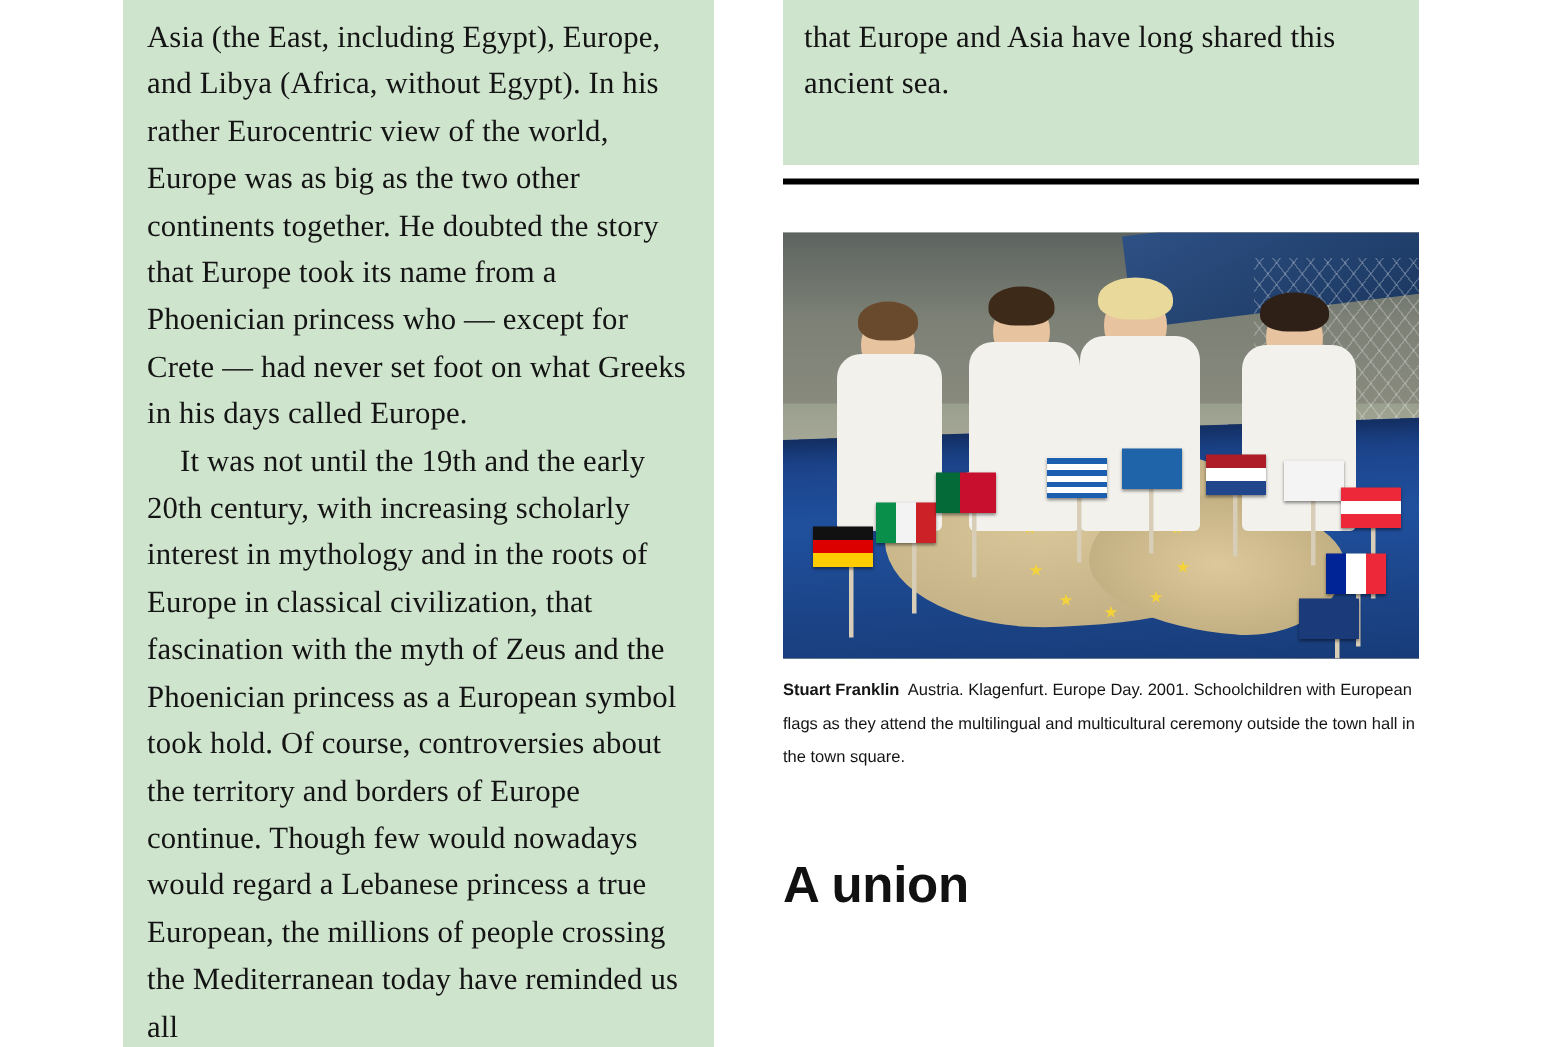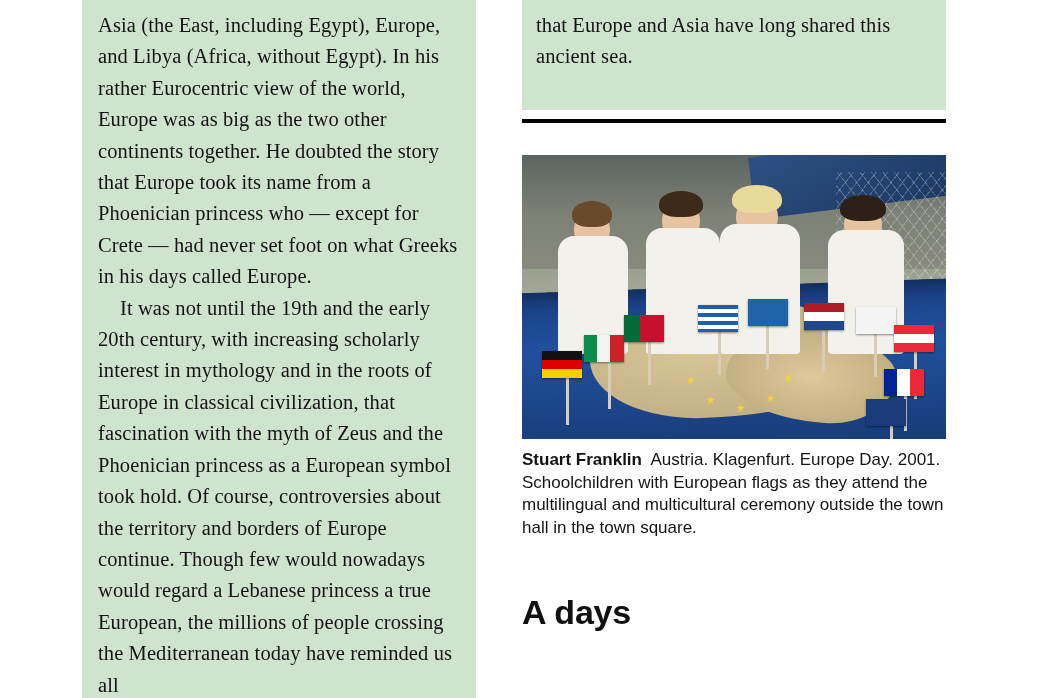--- a/index.html
+++ b/index.html
@@ -148,21 +148,21 @@
   }
   .photo .pole {
     position: absolute;
     width: 3px; background: #d8cdb6;
   }
 
   .credit {
     width: 424px;
     margin-top: 10px;
     font-family: "Liberation Sans", sans-serif;
-    font-size: 17px;
+    font-size: 11px;
     line-height: 22.5px;
     color: #141414;
   }
   .credit .name { font-weight: bold; }
   .section-head {
     margin-top: 54px;
     font-family: "Liberation Sans", sans-serif;
     font-weight: bold;
     font-size: 34px;
     line-height: 38px;
@@ -250,15 +250,15 @@
         <div class="pole" style="left:368px;top:252px;height:32px;"></div>
         <div class="flag" style="left:344px;top:244px;background:#1b3a7a;"></div>
       </div>
 
       <div class="credit">
         <span class="name">Stuart Franklin</span>&nbsp;
         <span>Austria. Klagenfurt. Europe Day. 2001. Schoolchildren with European flags as they attend the multilingual and multicultural ceremony outside the town hall in the town square.</span>
       </div>
     </div>
 
-    <div class="section-head">A days</div>
+    <div class="section-head">A union</div>
   </div>
 </div>
 
 </body></html>

